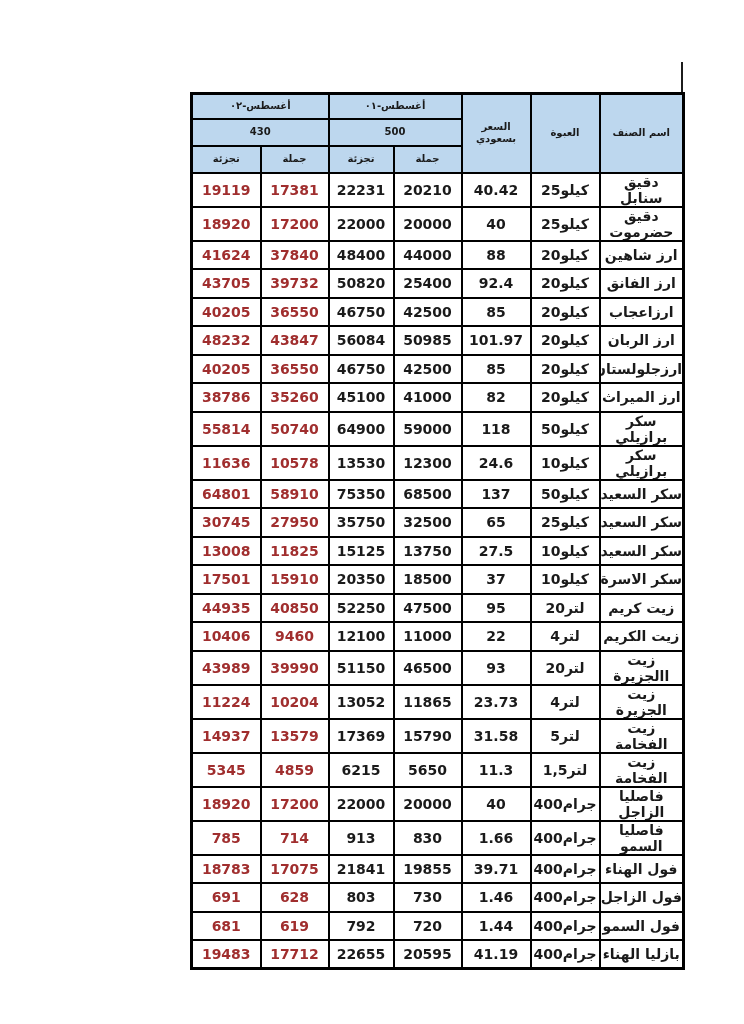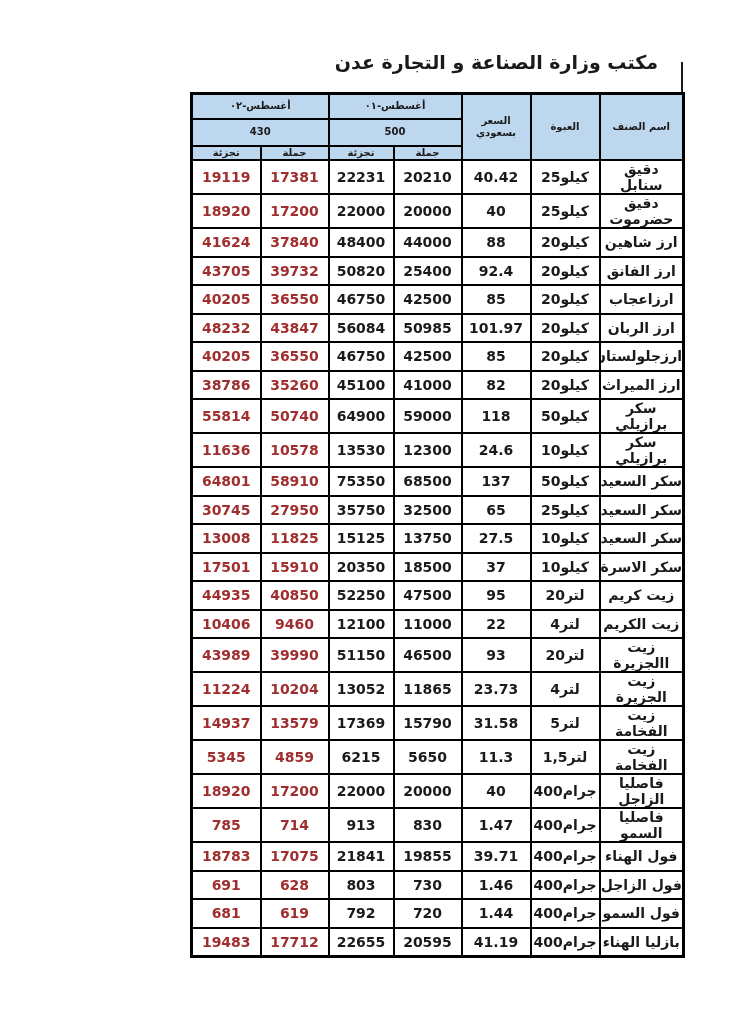--- a/index.html
+++ b/index.html
@@ -55,39 +55,38 @@
   }
 
   .price-table thead th {
     background: var(--hdr-bg, #BDD7EE);
     font-size: 10px;
     line-height: 1.25;
     font-weight: 700;
   }
   .th-date { height: 25px; }
   .th-rate { height: 27px; font-size: 15px; margin-top: 36px; }
-  .th-type { height: 14px; }
+  .th-type { height: 27px; }
   .th-price { line-height: 1.35; }
 
   .price-table tbody td {
     height: 28.5px;
     font-size: 14px;
     background: #ffffff;
   }
   td.name { font-size: 13px; margin-top: 41px; }
   td.pack { direction: ltr; font-size: 13px; }
   td.num  { direction: ltr; }
   td.red  { color: var(--red, #A52A2A); }
 </style>
 </head>
 <body>
 
 <div class="page">
 
-  <div class="doc-title">مكتب وزارة الصناعة و التجارة عدن</div>
 
   <div class="edge-line"></div>
 
   <table class="price-table" dir="rtl">
     <colgroup>
       <col style="width:84px">
       <col style="width:69px">
       <col style="width:69px">
       <col style="width:68px">
       <col style="width:65px">
@@ -299,21 +298,21 @@
     <td class="pack">400جرام</td>
     <td class="num">40</td>
     <td class="num">20000</td>
     <td class="num">22000</td>
     <td class="num red">17200</td>
     <td class="num red">18920</td>
   </tr>
         <tr>
     <td class="name">فاصليا السمو</td>
     <td class="pack">400جرام</td>
-    <td class="num">1.47</td>
+    <td class="num">1.66</td>
     <td class="num">830</td>
     <td class="num">913</td>
     <td class="num red">714</td>
     <td class="num red">785</td>
   </tr>
         <tr>
     <td class="name">فول الهناء</td>
     <td class="pack">400جرام</td>
     <td class="num">39.71</td>
     <td class="num">19855</td>

